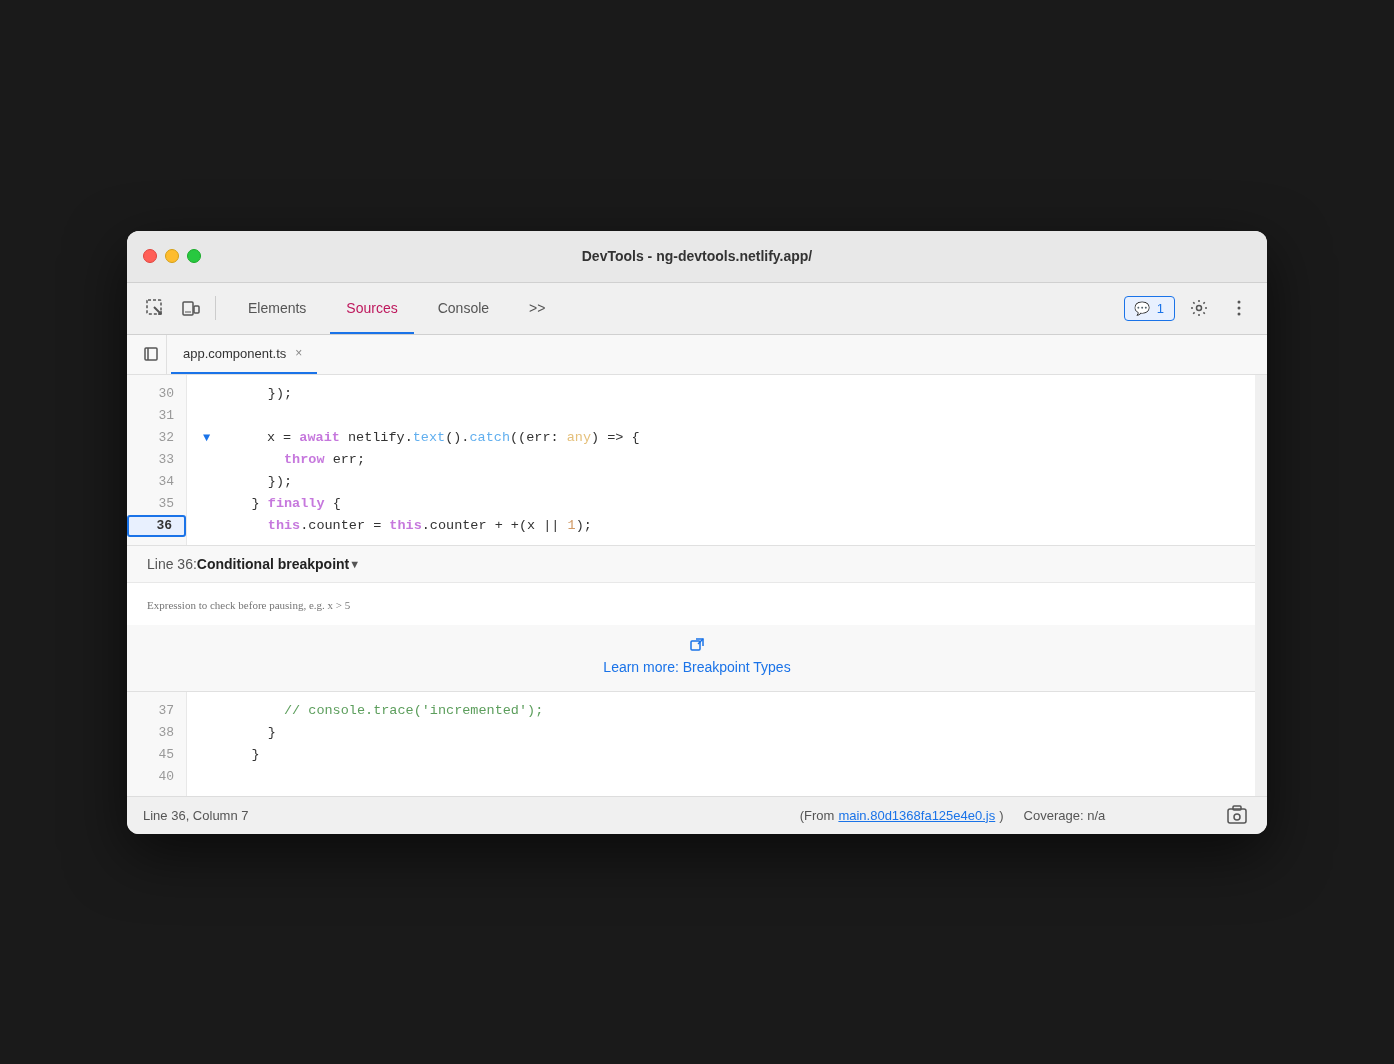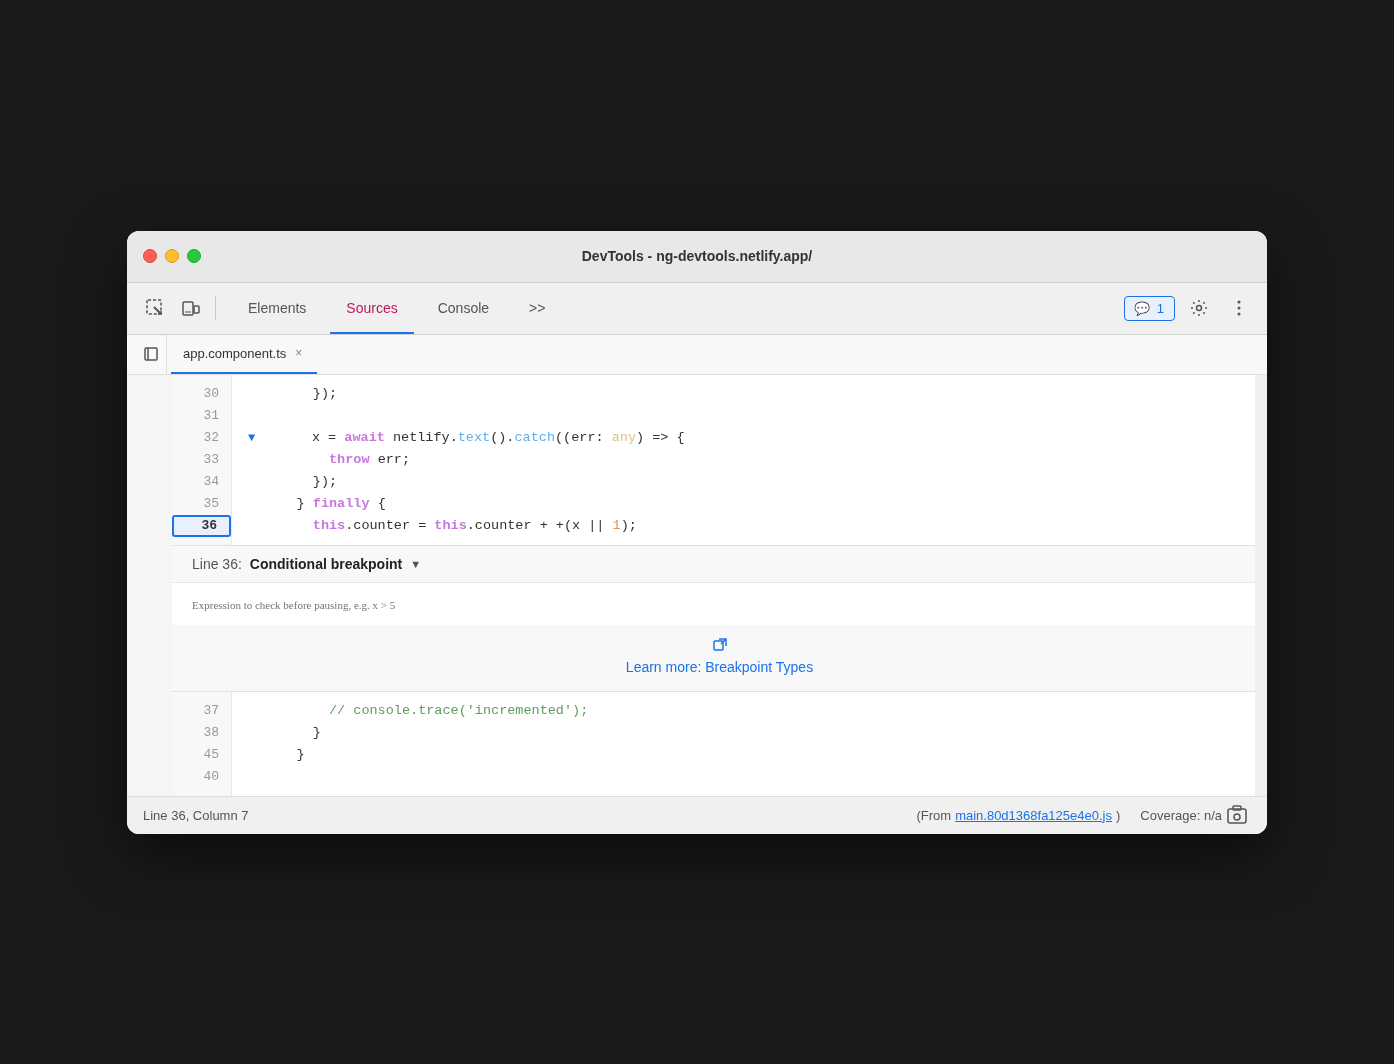--- a/index.html
+++ b/index.html
@@ -180,21 +180,20 @@
       padding: 1px 3px;
       border-radius: 2px;
     }
 
     
     .editor-area {
       background: #fff;
       display: flex;
       flex-direction: column;
       position: relative;
-      margin-left: 45px;
     }
 
     .code-container {
       display: flex;
       font-family: 'Courier New', Courier, monospace;
       font-size: 13.5px;
       line-height: 22px;
     }
 
     .line-numbers {
@@ -245,21 +244,21 @@
     .breakpoint-popup {
       background: #f8f8f8;
       border-top: 1px solid #e0e0e0;
       border-bottom: 1px solid #e0e0e0;
     }
 
     .breakpoint-header {
       display: flex;
       align-items: center;
       padding: 10px 20px;
-      gap: 8px;
+      gap: 0;
       font-size: 14px;
       color: #333;
       border-bottom: 1px solid #e8e8e8;
     }
 
     .breakpoint-label {
       font-weight: 500;
       color: #555;
     }
 
@@ -347,21 +346,21 @@
 
     .statusbar-left {
       flex: 1;
     }
 
     .statusbar-center {
       flex: 1;
       text-align: center;
       display: flex;
       align-items: center;
-      justify-content: flex-end;
+      justify-content: center;
       gap: 4px;
     }
 
     .statusbar-link {
       color: #1a73e8;
       text-decoration: underline;
       cursor: pointer;
     }
 
     .screenshot-icon {

